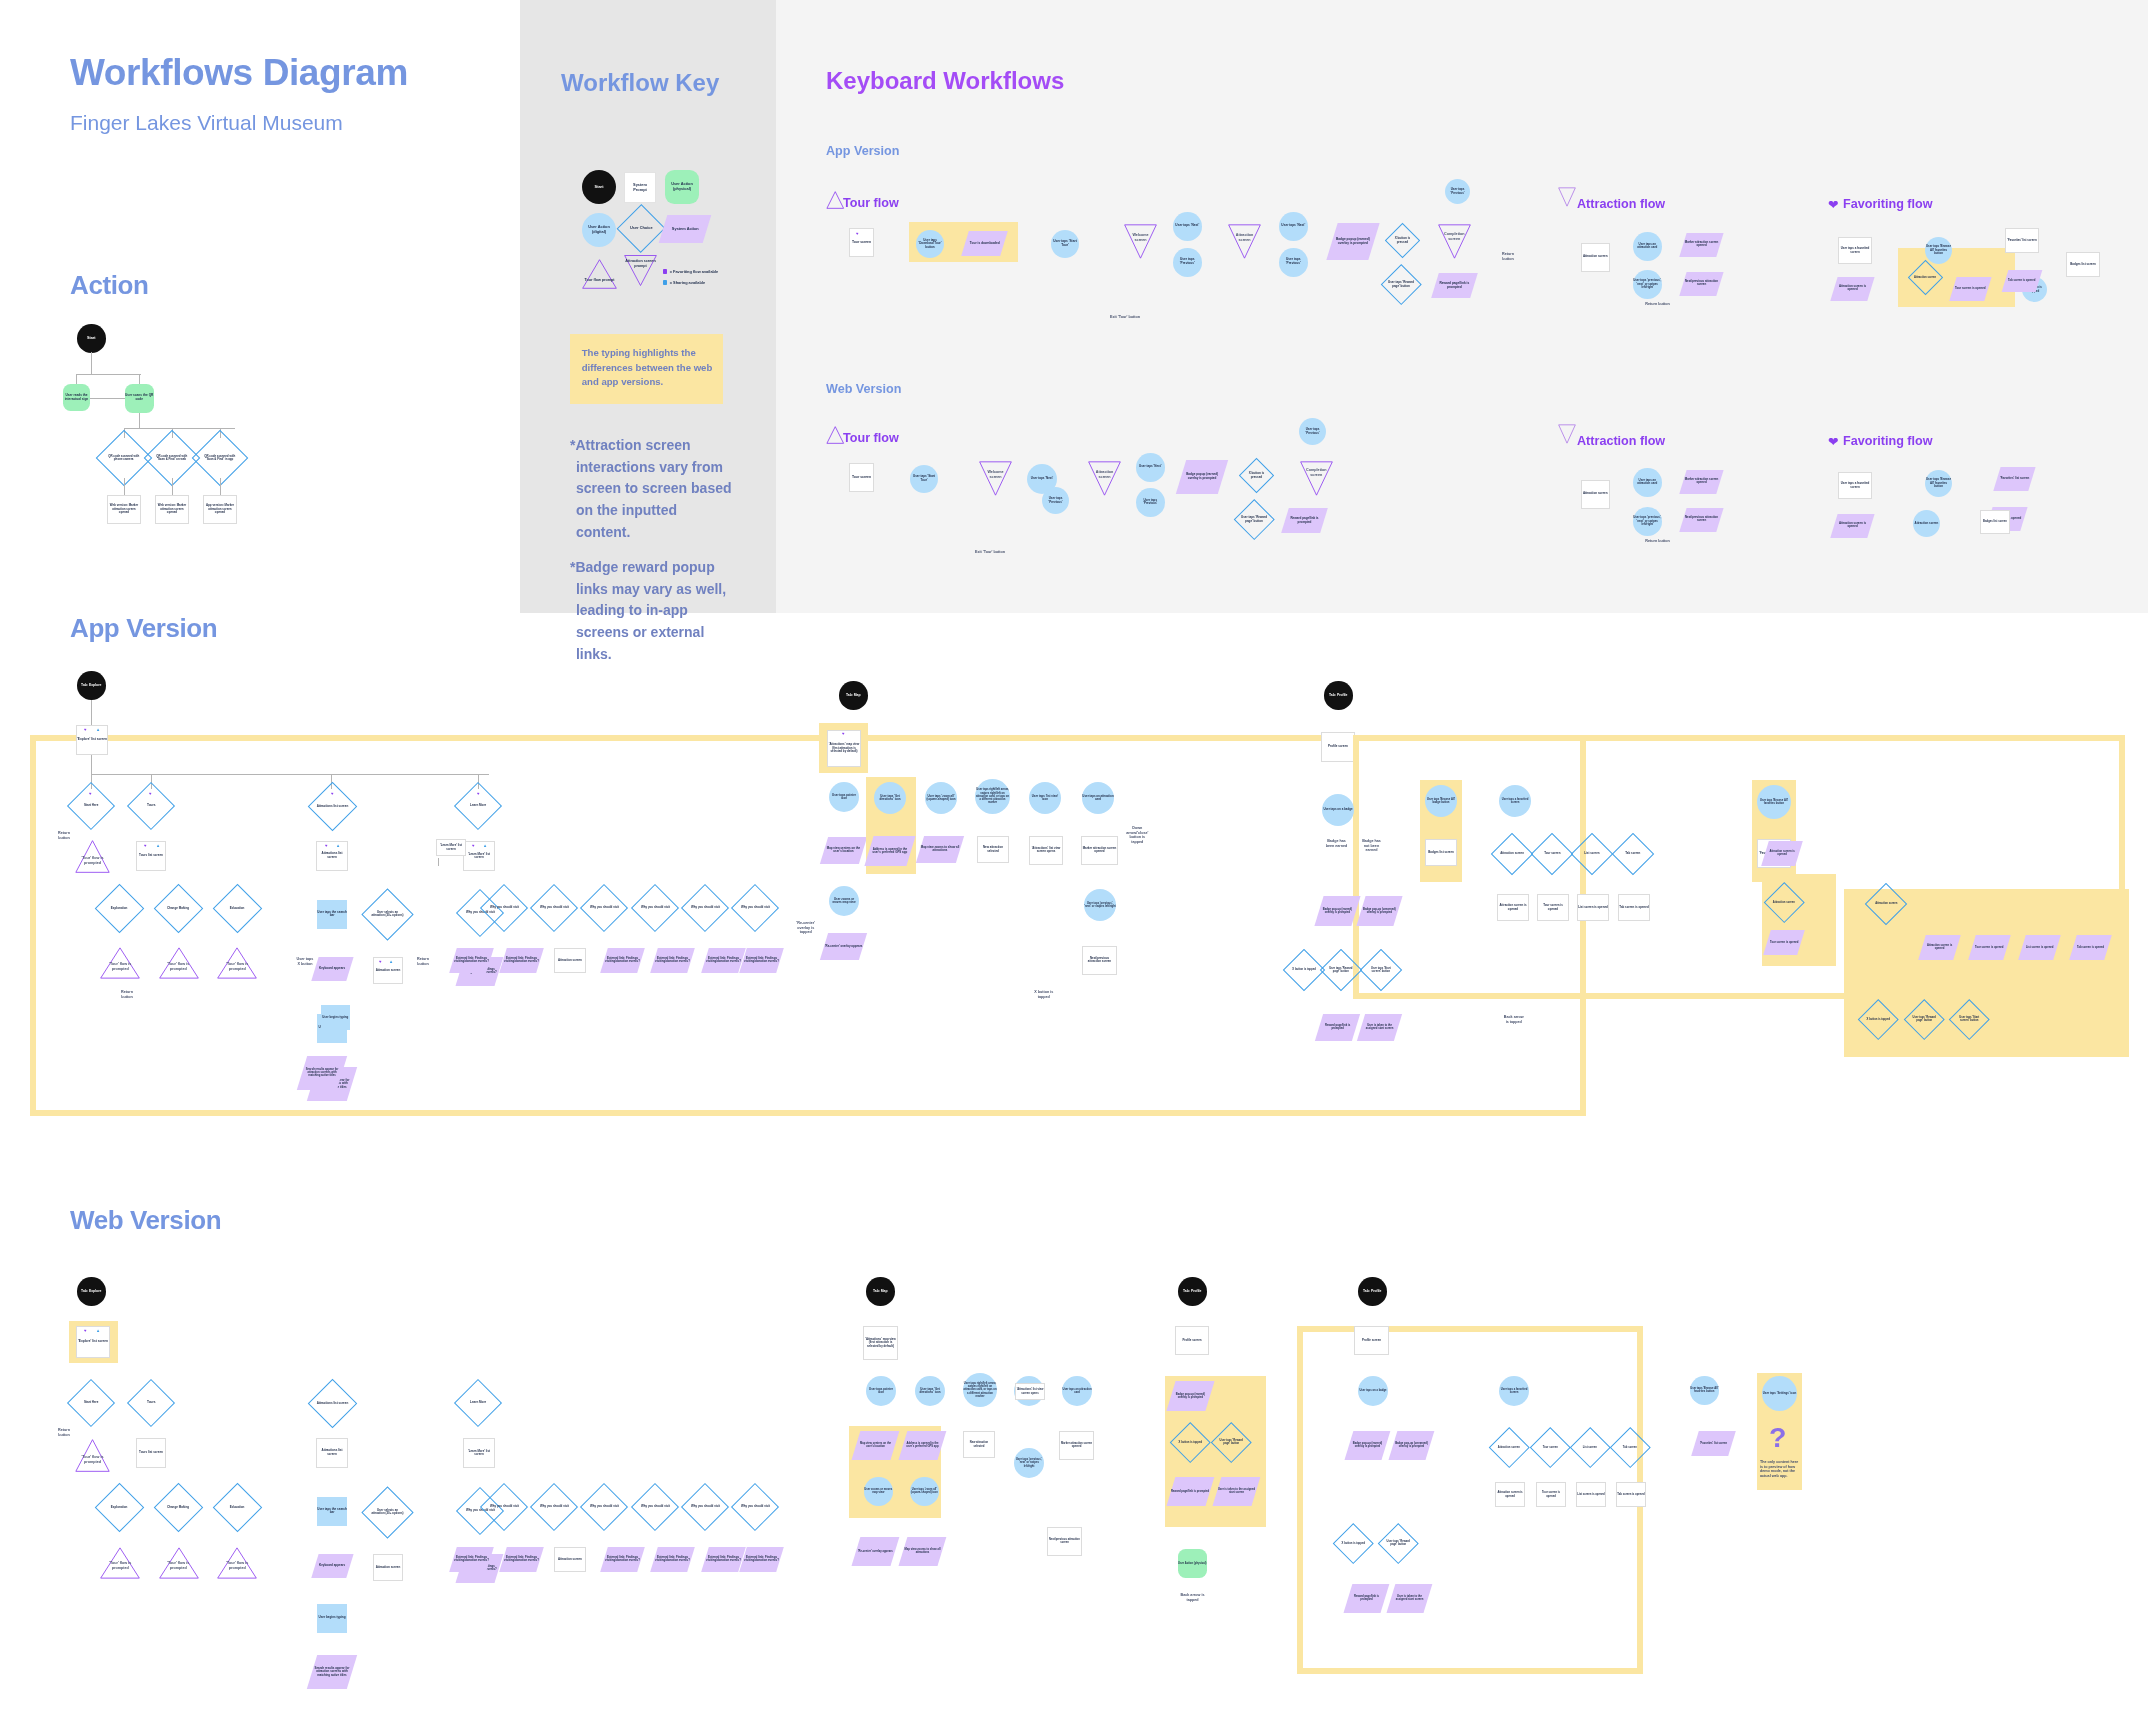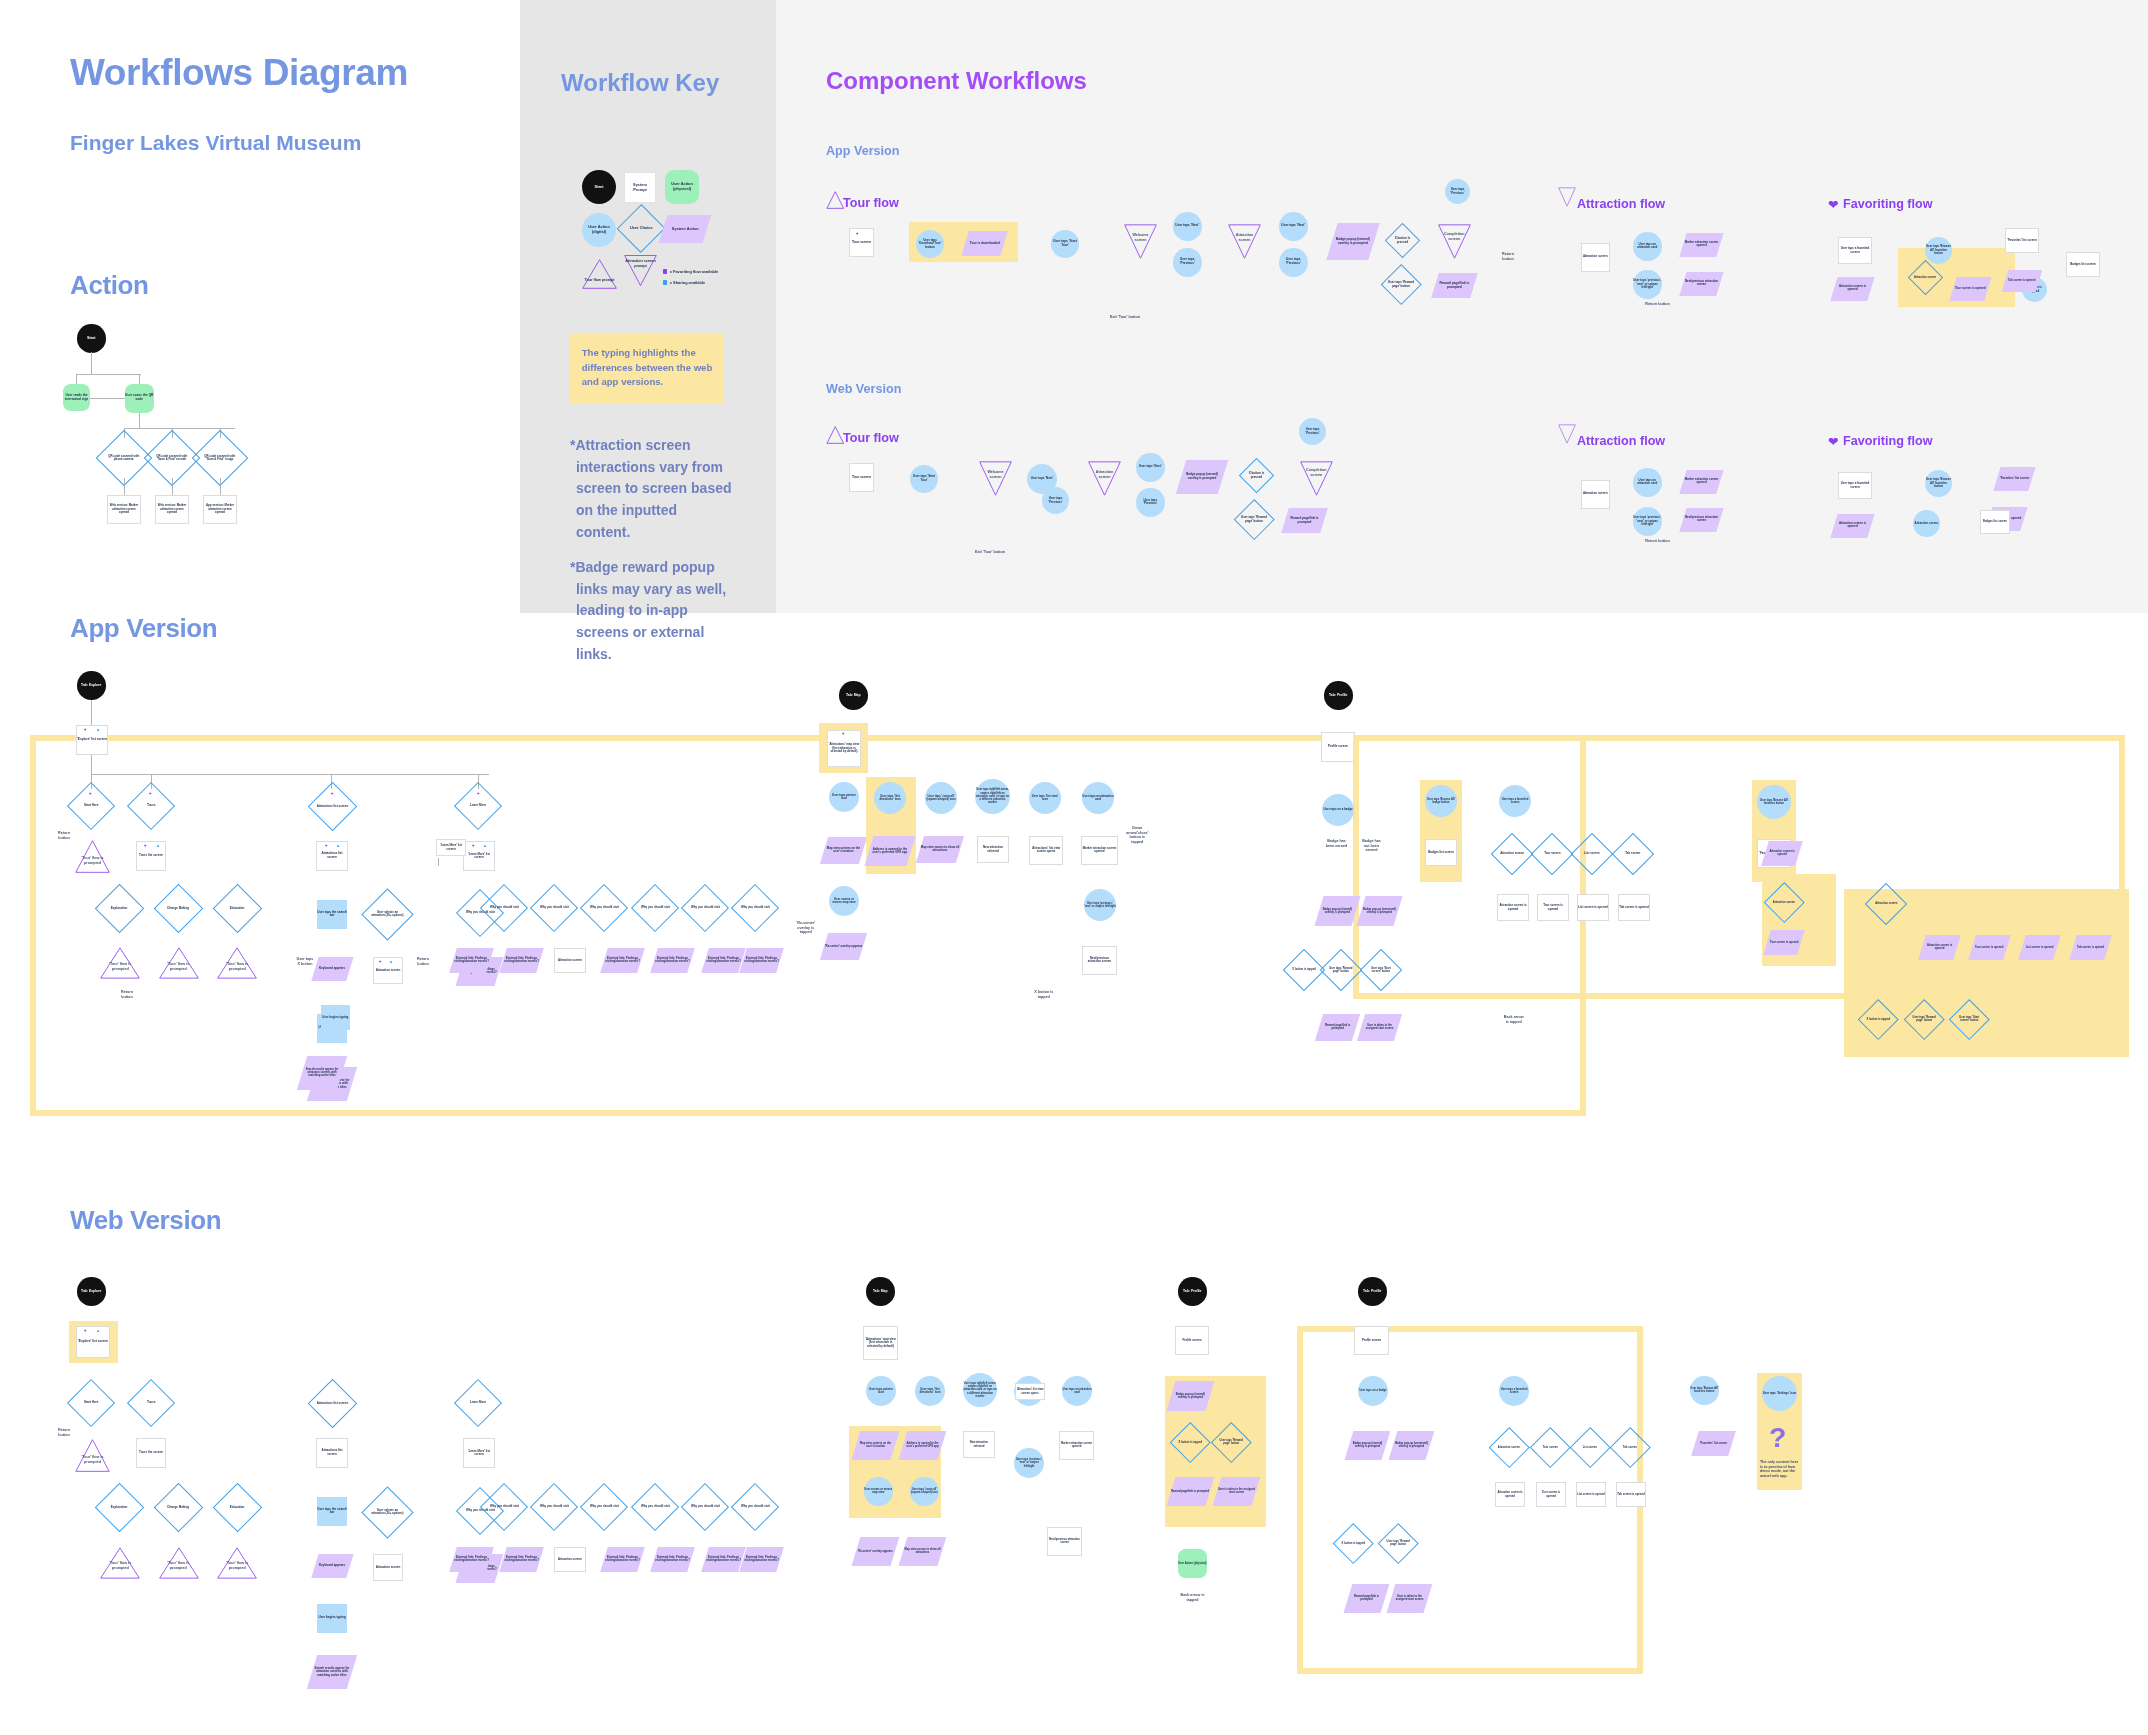--- a/index.html
+++ b/index.html
@@ -4,21 +4,21 @@
 <style>
   html,body{margin:0;padding:0;background:#ffffff;}
   body{width:2148px;height:1735px;position:relative;overflow:hidden;
        font-family:"Liberation Sans",sans-serif;color:#2b3a67;}
 
   .panel-key{position:absolute;left:520px;top:0;width:256px;height:613px;background:#e6e6e6;}
   .panel-comp{position:absolute;left:776px;top:0;width:1372px;height:613px;background:#f4f4f4;}
 
   .h1{position:absolute;font-weight:bold;color:#7596e0;letter-spacing:-0.4px;}
   .title{left:70px;top:52px;font-size:37px;}
-  .subtitle{position:absolute;left:70px;top:111px;font-size:21px;font-weight:bold;color:#7596e0;margin-top:20px;}
+  .subtitle{position:absolute;left:70px;top:111px;font-size:21px;font-weight:normal;color:#7596e0;}
   .h-begin{left:70px;top:270px;font-size:26px;}
   .h-app{left:70px;top:613px;font-size:26px;}
   .h-web{left:70px;top:1205px;font-size:26px;}
   .h-key{position:absolute;left:561px;top:69px;font-size:24px;font-weight:bold;color:#7596e0;}
   .h-comp{position:absolute;left:826px;top:67px;font-size:24px;font-weight:bold;color:#a44cf6;}
 
   .sub-h{position:absolute;font-size:12.6px;font-weight:bold;color:#7596e0;}
   .flow-h{position:absolute;font-size:12.6px;font-weight:bold;color:#8b3ff0;}
 
   .note-box{position:absolute;left:570px;top:334px;width:153px;padding:11.7px 10px 13.4px 11.7px;
@@ -68,21 +68,21 @@
 
 <div class="panel-key"></div>
 <div class="panel-comp"></div>
 
 <div class="h1 title">Workflows Diagram</div>
 <div class="subtitle">Finger Lakes Virtual Museum</div>
 <div class="h1 h-begin">Action</div>
 <div class="h1 h-app">App Version</div>
 <div class="h1 h-web">Web Version</div>
 <div class="h-key">Workflow Key</div>
-<div class="h-comp">Component Workflows</div>
+<div class="h-comp">Keyboard Workflows</div>
 
 <div class="lg lg-start">
     <span>Start</span>
   </div>
 <div class="lg lg-prompt">
     <span>System Prompt</span>
   </div>
 <div class="lg lg-ext">
     <span>User Action (physical)</span>
   </div>

